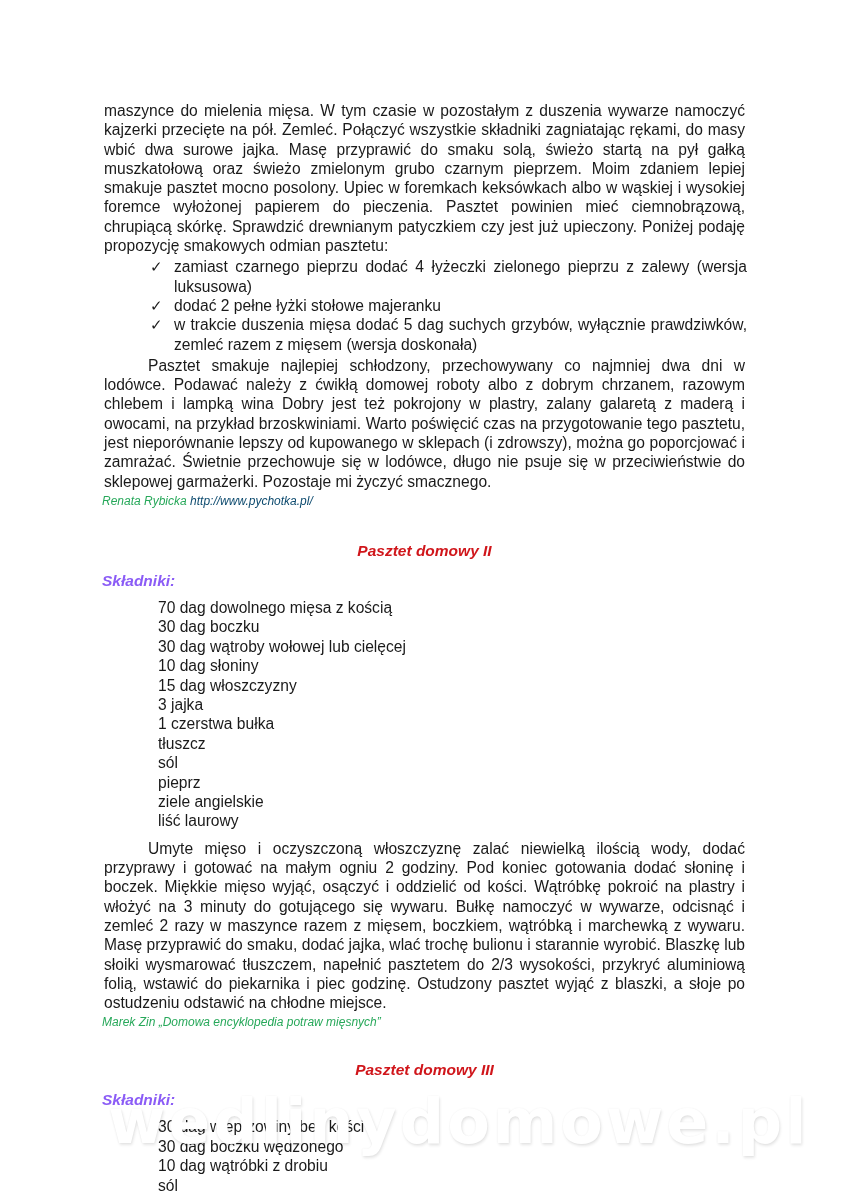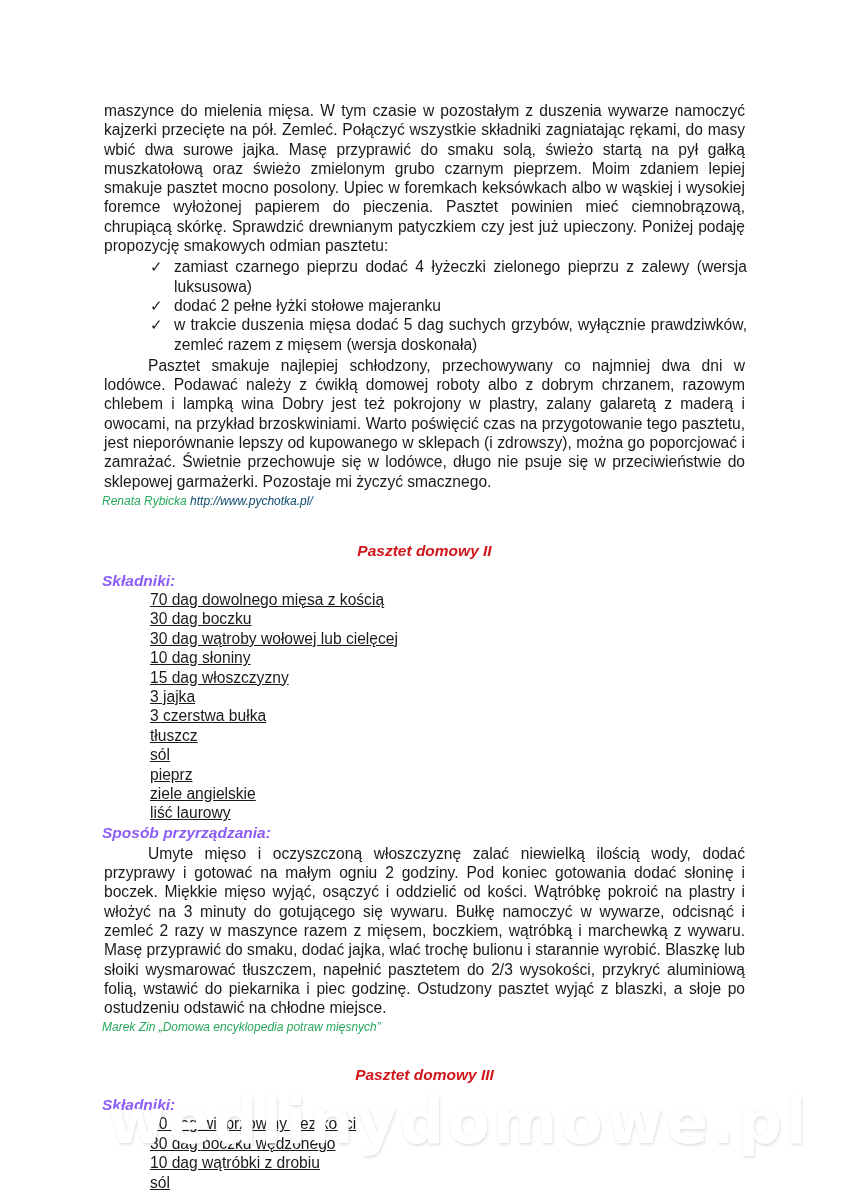--- a/index.html
+++ b/index.html
@@ -21,21 +21,21 @@
     font-style: italic; font-size: 12px; line-height: 16px; color: #27a85a; margin: 0;
   }
   .source a { color: #0c4a6e; }
   .recipe-title {
     text-align: center; color: #d0161b; font-weight: bold; font-style: italic; font-size: 15.5px;
     margin: 8px; line-height: 20px;
   }
   .section-head {
     color: #8b5cf6; font-weight: bold; font-style: italic; font-size: 15.5px; line-height: 19px; margin: 0;
   }
-  ul.ingredients { list-style: none; margin: 0; padding: 0 0 0 48px; text-decoration: underline; }
+  ul.ingredients { list-style: none; margin: 8px; padding: 0 0 0 48px; }
   ul.ingredients li { font-size: 15.6px; line-height: 19.4px; }
   .watermark {
     position: absolute; left: 108px; top: 1085px; width: 640px; text-align: center;
     font-family: "DejaVu Sans", sans-serif; font-weight: bold; font-size: 62px; letter-spacing: 3px;
     color: #ffffff; text-shadow: 1px 2px 3px rgba(0,0,0,0.10), 0 0 2px rgba(0,0,0,0.06);
   }
 </style>
 </head>
 <body>
 
@@ -70,28 +70,27 @@
   <h2 class="recipe-title">Pasztet domowy II</h2>
   <div style="height:2px"></div>
   <h3 class="section-head">Składniki:</h3>
   <ul class="ingredients">
     <li>70 dag dowolnego mięsa z kością</li>
     <li>30 dag boczku</li>
     <li>30 dag wątroby wołowej lub cielęcej</li>
     <li>10 dag słoniny</li>
     <li>15 dag włoszczyzny</li>
     <li>3 jajka</li>
-    <li>3 czerstwa bułka</li>
+    <li>1 czerstwa bułka</li>
     <li>tłuszcz</li>
     <li>sól</li>
     <li>pieprz</li>
     <li>ziele angielskie</li>
     <li>liść laurowy</li>
   </ul>
-  <h3 class="section-head">Sposób przyrządzania:</h3>
   <p class="just indent">Umyte mięso i oczyszczoną włoszczyznę zalać niewielką ilością wody, dodać przyprawy i gotować na małym ogniu 2 godziny. Pod koniec gotowania dodać słoninę i boczek. Miękkie mięso wyjąć, osączyć i oddzielić od kości. Wątróbkę pokroić na plastry i włożyć na 3 minuty do gotującego się wywaru. Bułkę namoczyć w wywarze, odcisnąć i zemleć 2 razy w maszynce razem z mięsem, boczkiem, wątróbką i marchewką z wywaru. Masę przyprawić do smaku, dodać jajka, wlać trochę bulionu i starannie wyrobić. Blaszkę lub słoiki wysmarować tłuszczem, napełnić pasztetem do 2/3 wysokości, przykryć aluminiową folią, wstawić do piekarnika i piec godzinę. Ostudzony pasztet wyjąć z blaszki, a słoje po ostudzeniu odstawić na chłodne miejsce.</p>
   <p class="source">Marek Zin „Domowa encyklopedia potraw mięsnych”</p>
 
   <div style="height:22px"></div>
 
   <h2 class="recipe-title">Pasztet domowy III</h2>
   <div style="height:2px"></div>
   <h3 class="section-head">Składniki:</h3>
   <ul class="ingredients">
     <li>30 dag wieprzowiny bez kości</li>

